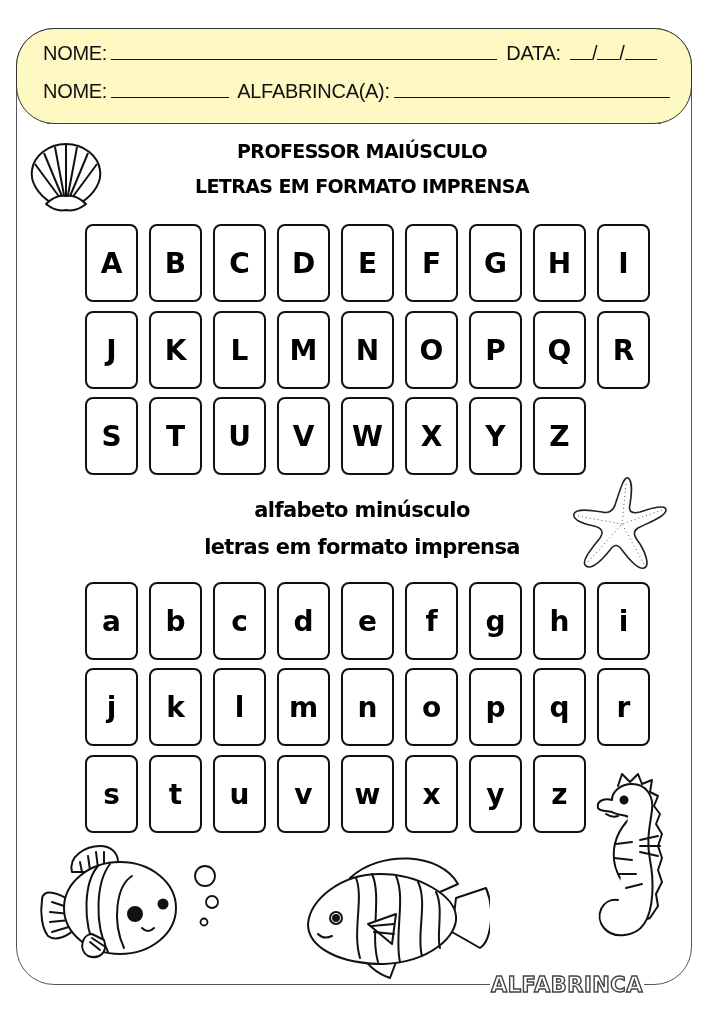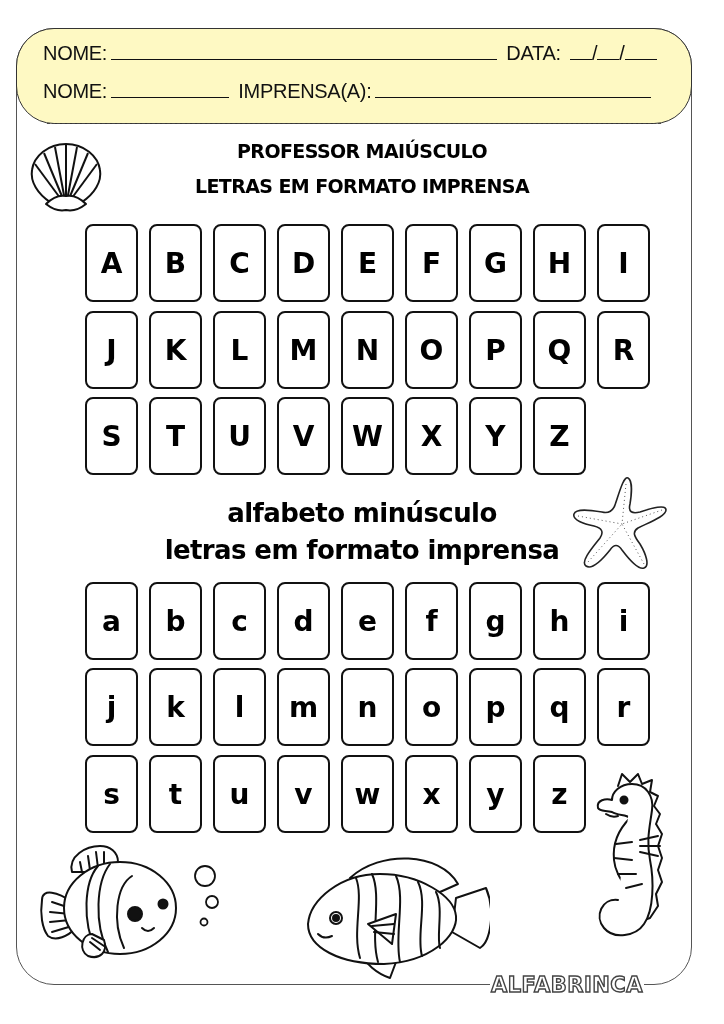--- a/index.html
+++ b/index.html
@@ -12,21 +12,21 @@
                   background:#fef9c3; }
     .header-box::after { content:""; position:absolute; left:30px; right:30px; bottom:-1px;
                          border-bottom:1.5px dashed #444; }
     .hdr-line { position:absolute; left:26px; font-family:"Liberation Sans", sans-serif;
                 font-size:20px; letter-spacing:-0.3px; white-space:nowrap; color:#111; }
     .hdr-line .blank { display:inline-block; border-bottom:1.5px solid #111; height:18px;
                        vertical-align:baseline; margin:0 4px; }
     .title { position:absolute; left:0; width:724px; text-align:center;
              font-family:"DejaVu Sans", sans-serif; font-weight:bold; color:#000; }
     .t-upper { font-size:19px; letter-spacing:-0.6px; }
-    .t-lower { font-size:26px; letter-spacing:-0.6px; }
+    .t-lower { font-size:21px; letter-spacing:-0.6px; }
     .card { position:absolute; width:53px; height:78px; border:2px solid #111;
             border-radius:8px; box-sizing:border-box; background:#fff;
             display:flex; align-items:center; justify-content:center;
             font-family:"DejaVu Sans", sans-serif; font-weight:bold; font-size:28px; color:#000; }
     .card.lc { font-size:28px; }
     .deco { position:absolute; }
     .logo { position:absolute; left:490px; top:970px; width:154px; height:30px;
             background:#fff; text-align:center; font-family:"DejaVu Sans", sans-serif;
             font-weight:bold; font-size:21px; letter-spacing:0.5px; color:#fff;
             -webkit-text-stroke:1.4px #444; line-height:30px; }
@@ -37,21 +37,21 @@
 <div class="frame"></div>
 
 <div class="header-box">
   <div class="hdr-line" style="top:12px;">
     <span>NOME:</span><span class="blank" style="width:386px;"></span>
     <span>DATA:</span>
     <span class="blank" style="width:22px;margin-right:0;"></span><span>/</span><span class="blank" style="width:22px;margin:0;"></span><span>/</span><span class="blank" style="width:32px;margin-left:0;"></span>
   </div>
   <div class="hdr-line" style="top:50px;">
     <span>NOME:</span><span class="blank" style="width:118px;"></span>
-    <span>IMPRENSA(A):</span><span class="blank" style="width:276px;"></span>
+    <span>ALFABRINCA(A):</span><span class="blank" style="width:276px;"></span>
   </div>
 </div>
 
 <svg class="deco" style="left:28px;top:140px;" width="76" height="74" viewBox="0 0 76 74" fill="#fff" stroke="#111" stroke-width="2" stroke-linejoin="round">
   <path d="M38 4 C20 4 6 16 4 30 C2 42 10 54 22 62 L30 66 L46 66 L54 62 C66 54 74 42 72 30 C70 16 56 4 38 4 Z"></path>
   <path d="M38 66 L38 5" fill="none"></path>
   <path d="M38 66 L27 7" fill="none"></path>
   <path d="M38 66 L49 7" fill="none"></path>
   <path d="M38 66 L16 13" fill="none"></path>
   <path d="M38 66 L60 13" fill="none"></path>

